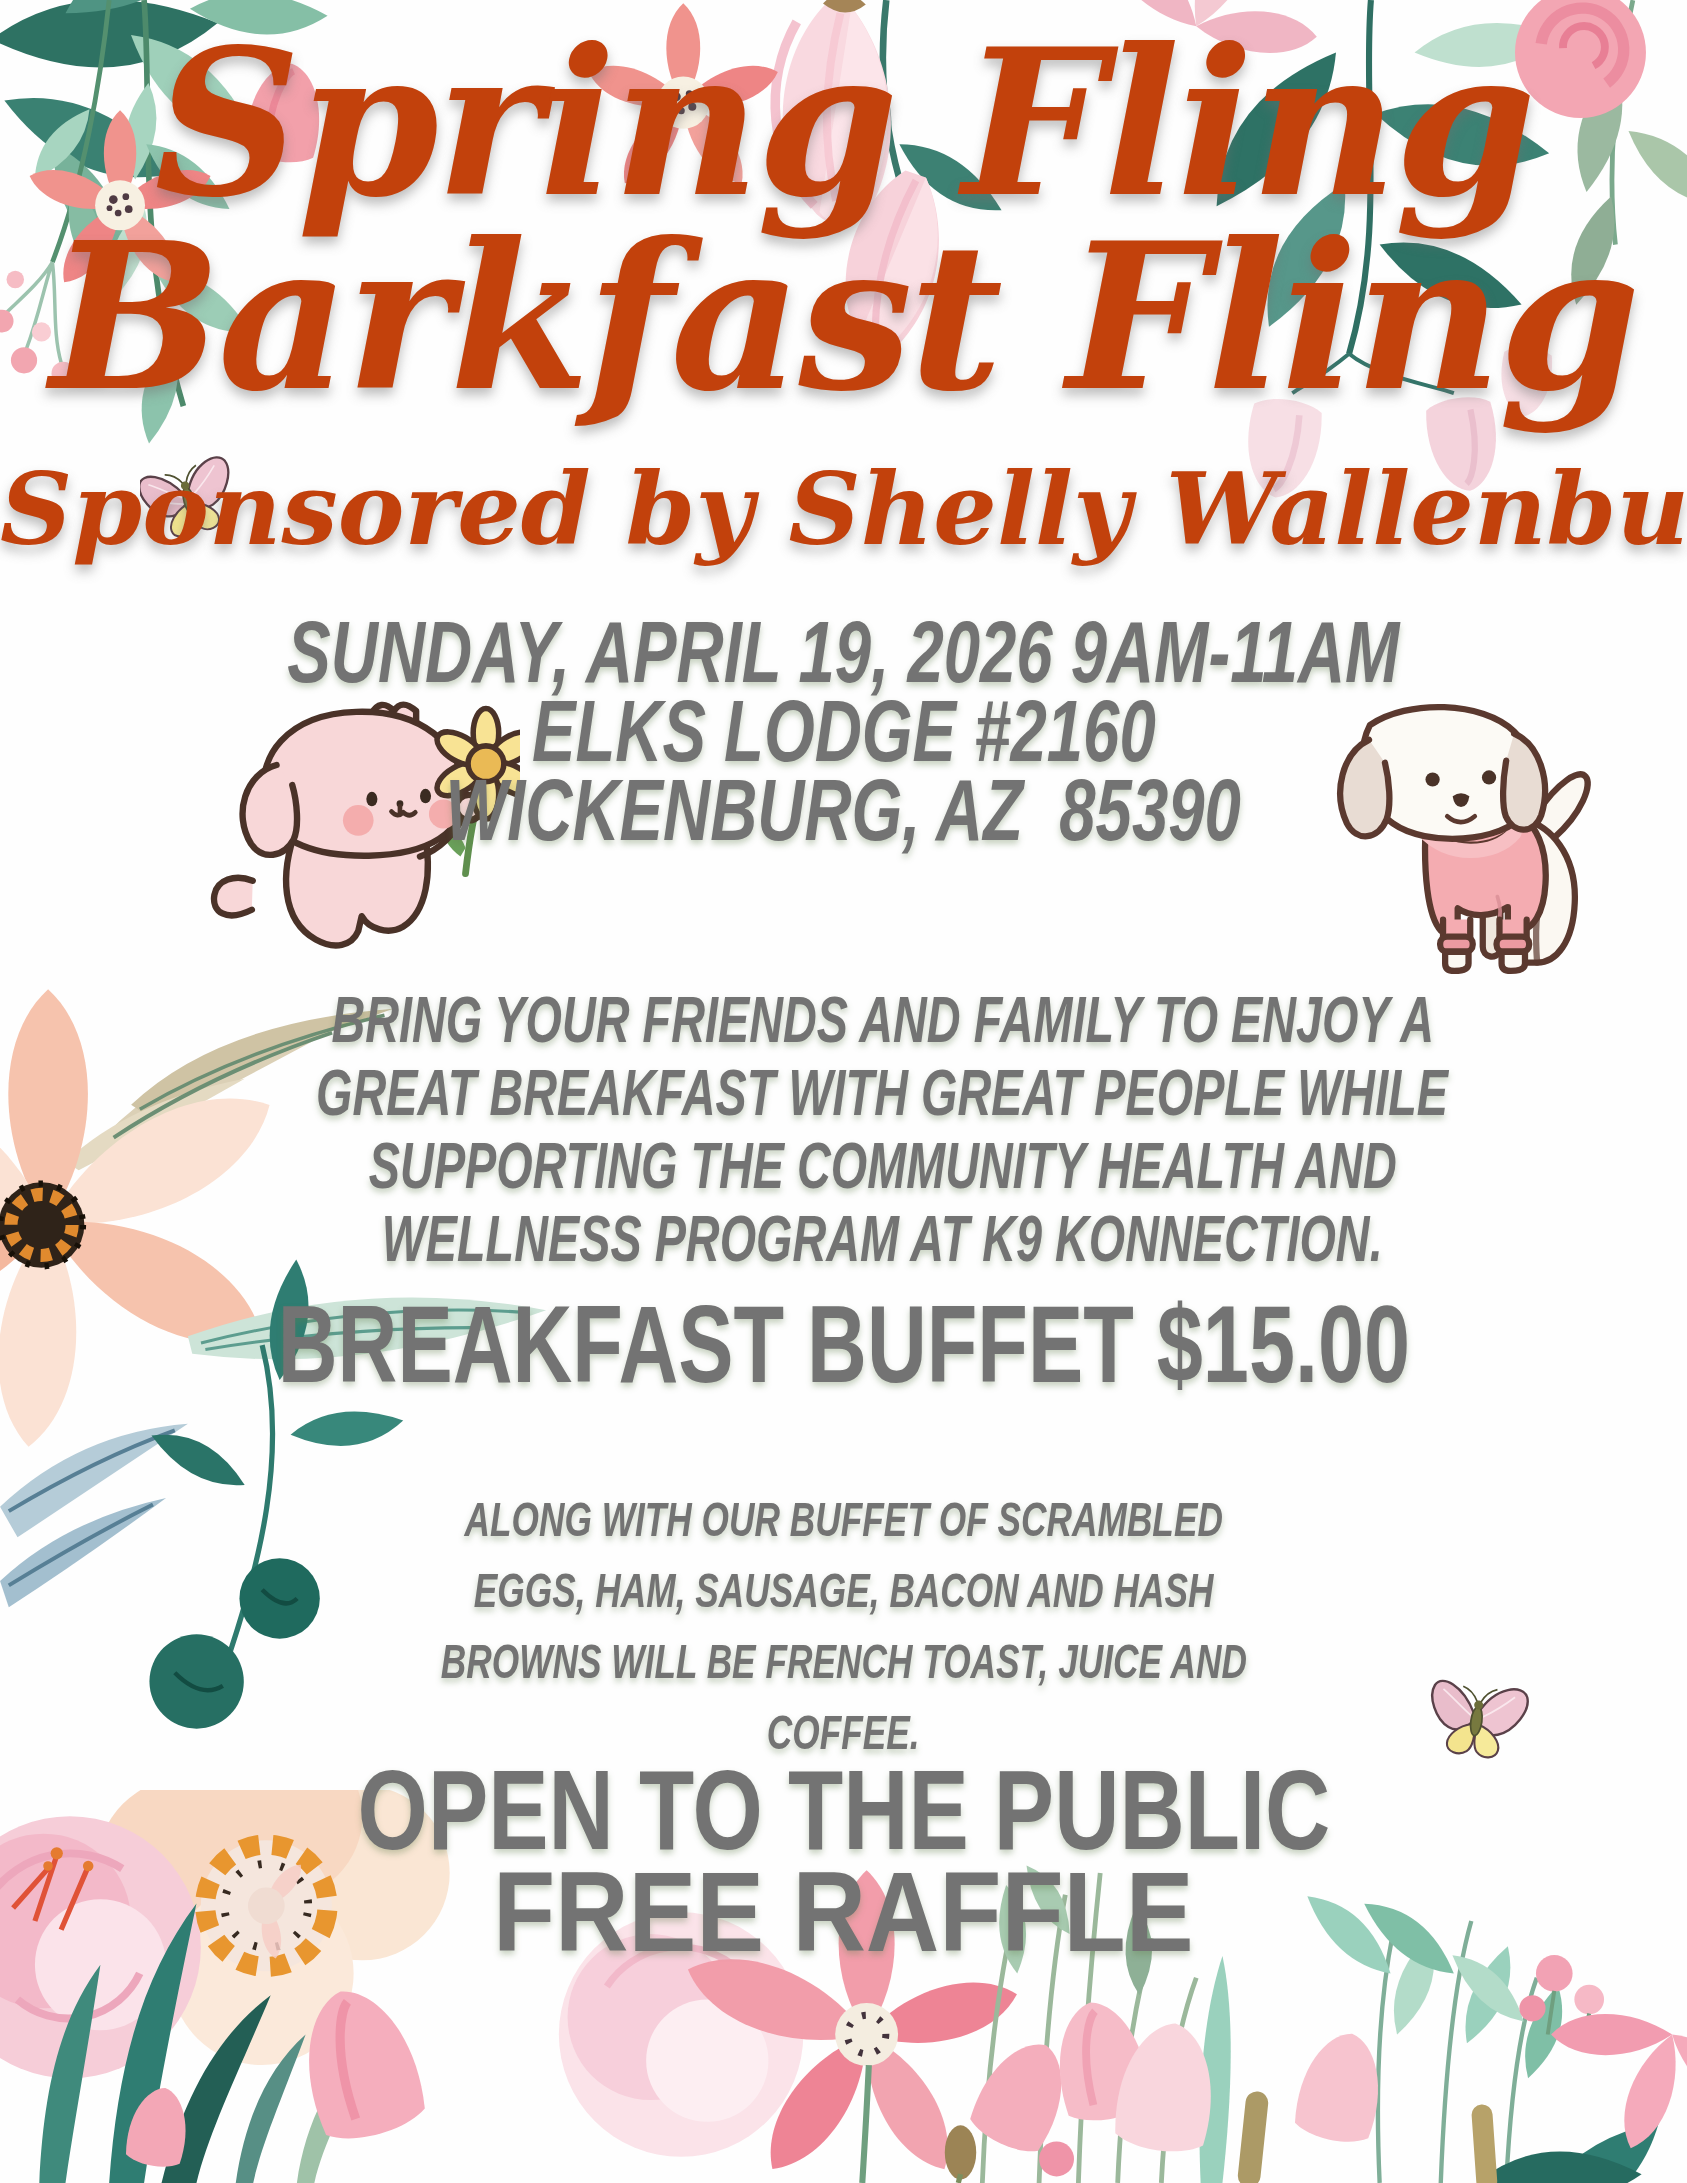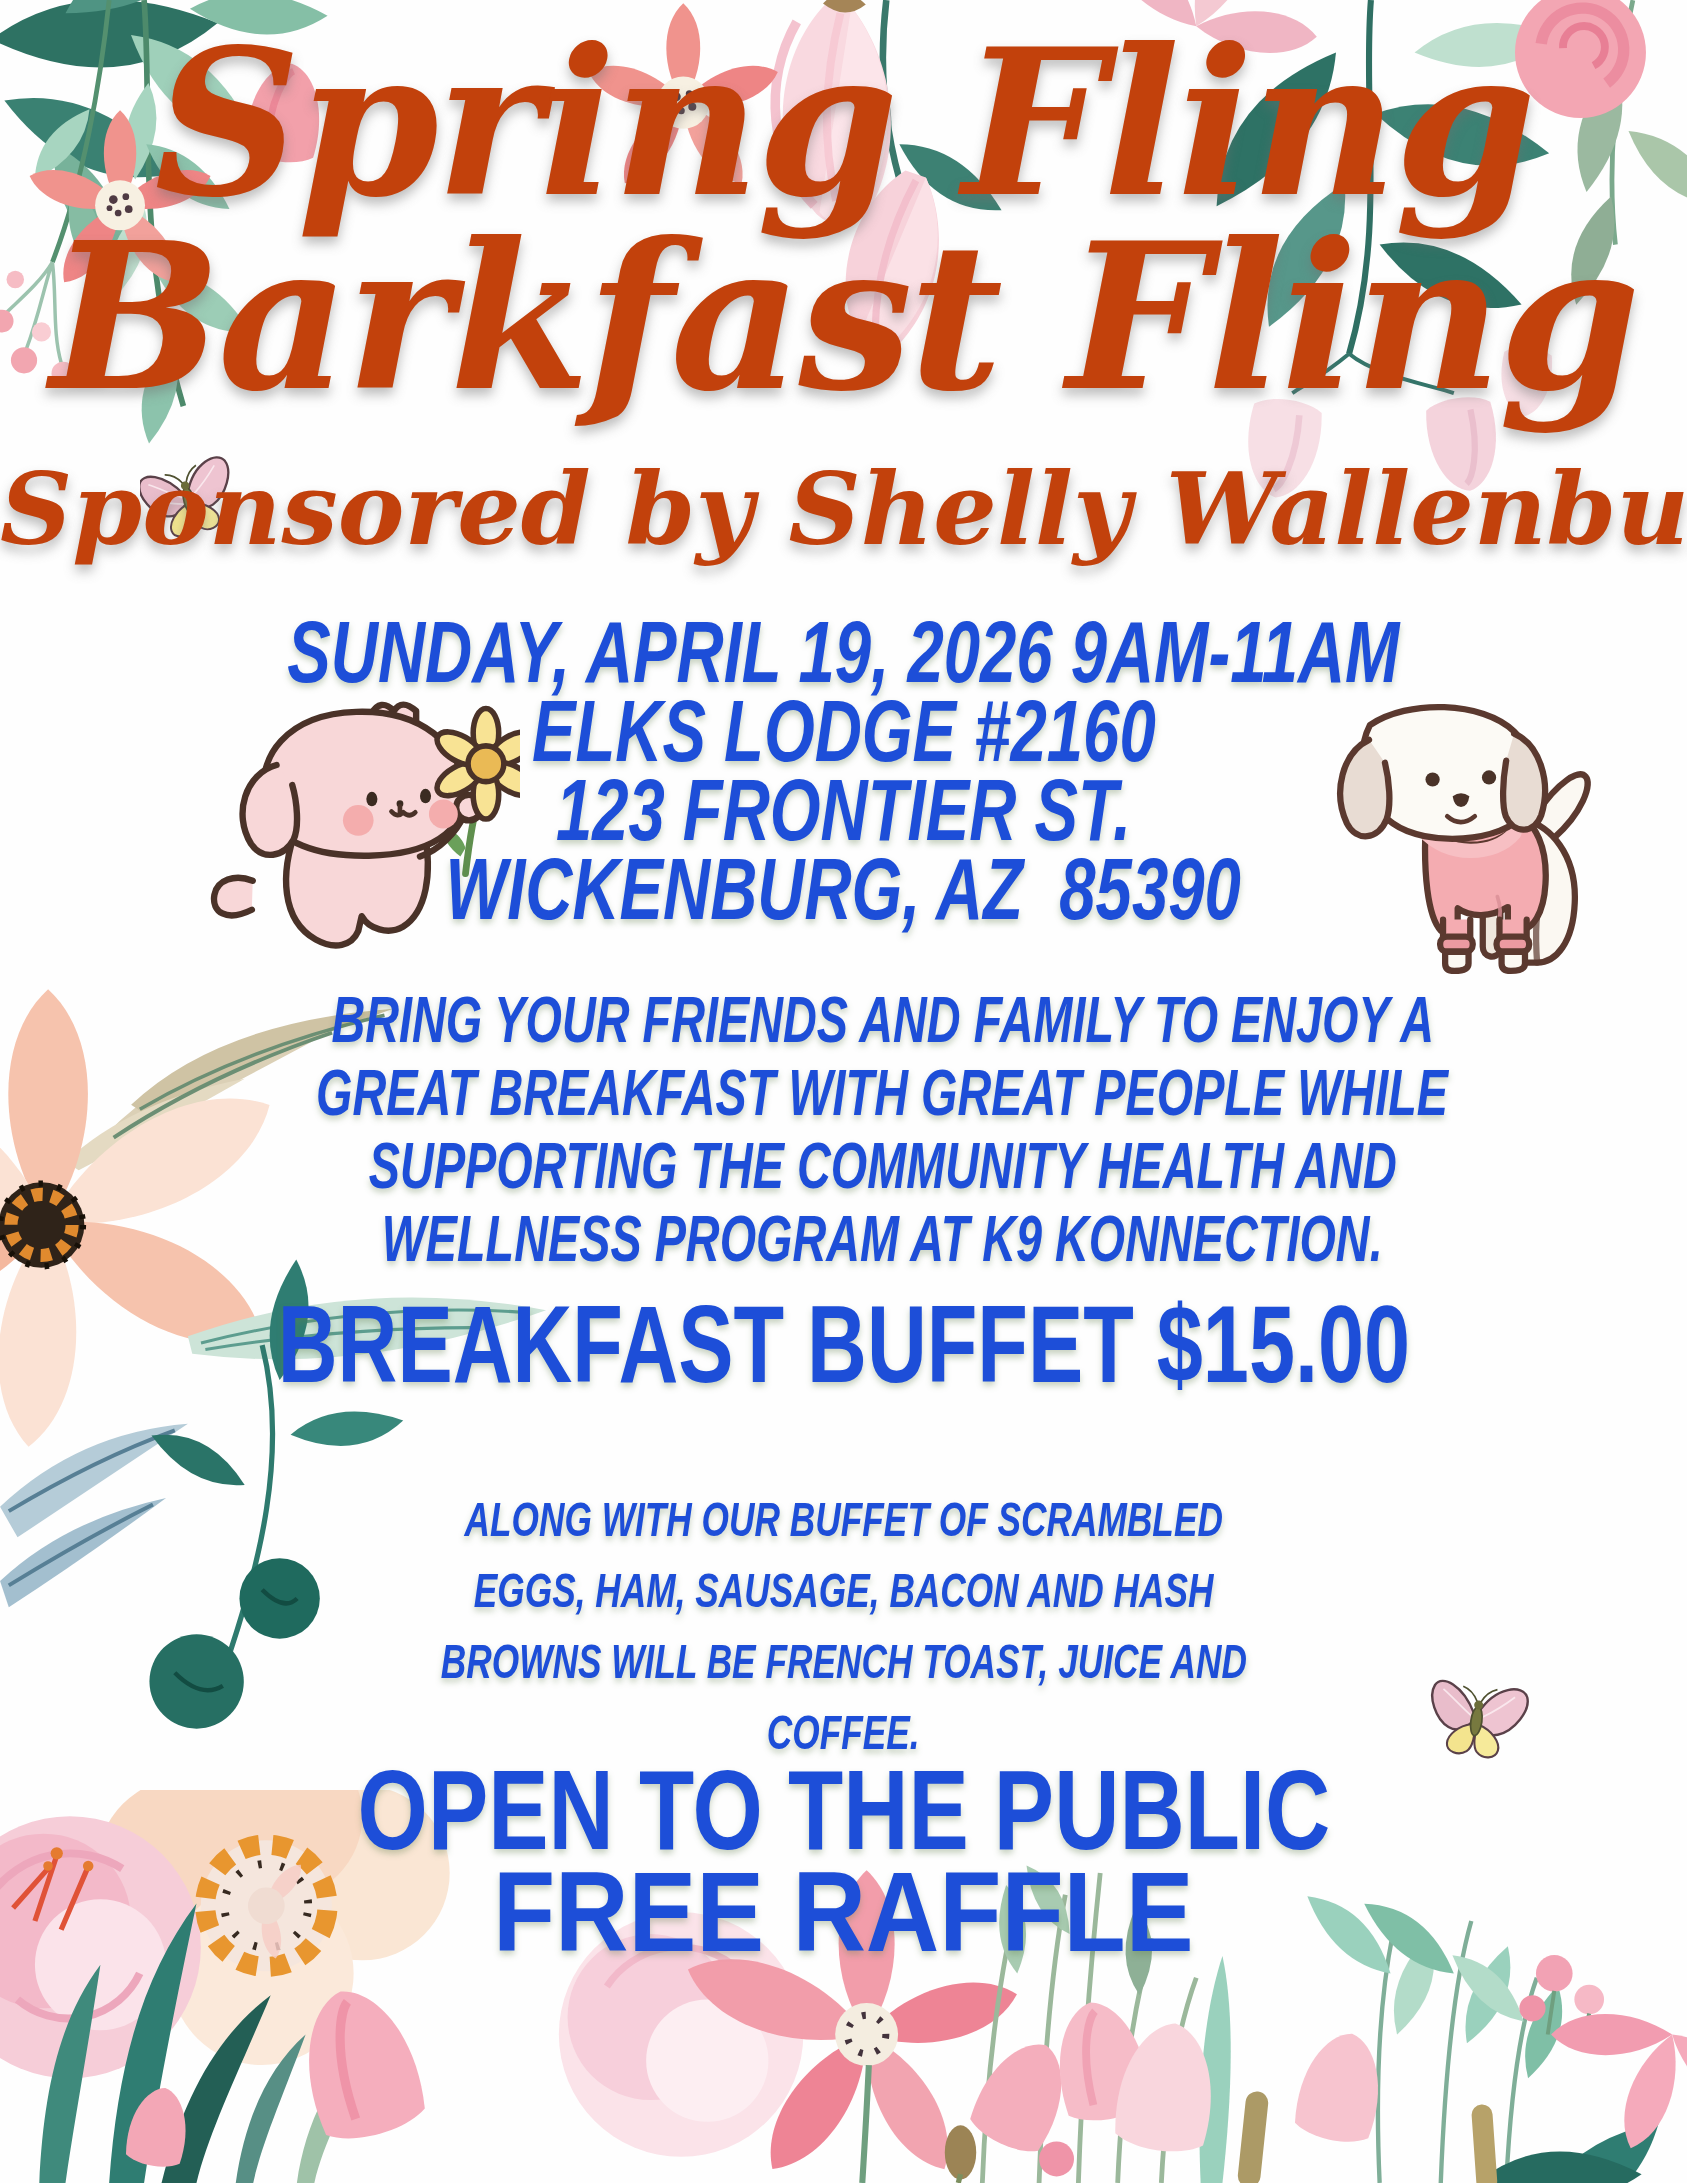--- a/index.html
+++ b/index.html
@@ -11,21 +11,21 @@
   .txt .ln{display:block;}
   .txt span{display:inline-block;}
 
   
   .script{font-family:"DejaVu Serif", serif;font-style:italic;font-weight:bold;color:#c2410c;
           text-shadow:0 7px 12.2px rgba(110,110,110,.45);}
   #title{top:26px;font-size:203px;line-height:194px;letter-spacing:-3.5px;}
   #sponsor{top:455px;font-size:100px;line-height:109px;}
 
   
-  .cond{color:#1d4ed8;font-weight:bold;text-shadow:0 4.4px 7px rgba(100,130,80,.35);}
+  .cond{color:#737373;font-weight:bold;text-shadow:0 4.4px 7px rgba(100,130,80,.35);}
   .it{font-style:italic;}
   .sx72{transform:scaleX(.72);} .sx75{transform:scaleX(.75);} .sx76{transform:scaleX(.76);}
   .sx80{transform:scaleX(.80);} .sx90{transform:scaleX(.90);}
   #event{top:612px;font-size:87px;line-height:79px;}
   #intro{top:983px;font-size:65px;line-height:73px;margin-left:39px;}
   #price{top:1287px;font-size:109px;line-height:114px;}
   #menu{top:1484px;font-size:49px;line-height:71px;}
   #footer{top:1759px;font-size:113px;line-height:102px;}
 </style>
 </head>
@@ -387,21 +387,20 @@
     <span class="ln">Barkfast Fling</span>
   </div>
 
   <div id="sponsor" class="txt script">
     <span>Sponsored by Shelly Wallenburg</span>
   </div>
 
   <div id="event" class="txt cond it">
     <div class="ln"><span class="sx75">SUNDAY, APRIL 19, 2026 9AM-11AM</span></div>
     <div class="ln"><span class="sx75">ELKS LODGE #2160</span></div>
-    <div class="ln"><span class="sx75">123 FRONTIER ST.</span></div>
     <div class="ln"><span class="sx75">WICKENBURG, AZ&nbsp; 85390</span></div>
   </div>
 
   <div id="intro" class="txt cond it">
     <div class="ln"><span class="sx72">BRING YOUR FRIENDS AND FAMILY TO ENJOY A</span></div>
     <div class="ln"><span class="sx72">GREAT BREAKFAST WITH GREAT PEOPLE WHILE</span></div>
     <div class="ln"><span class="sx72">SUPPORTING THE COMMUNITY HEALTH AND</span></div>
     <div class="ln"><span class="sx72">WELLNESS PROGRAM AT K9 KONNECTION.</span></div>
   </div>
 

